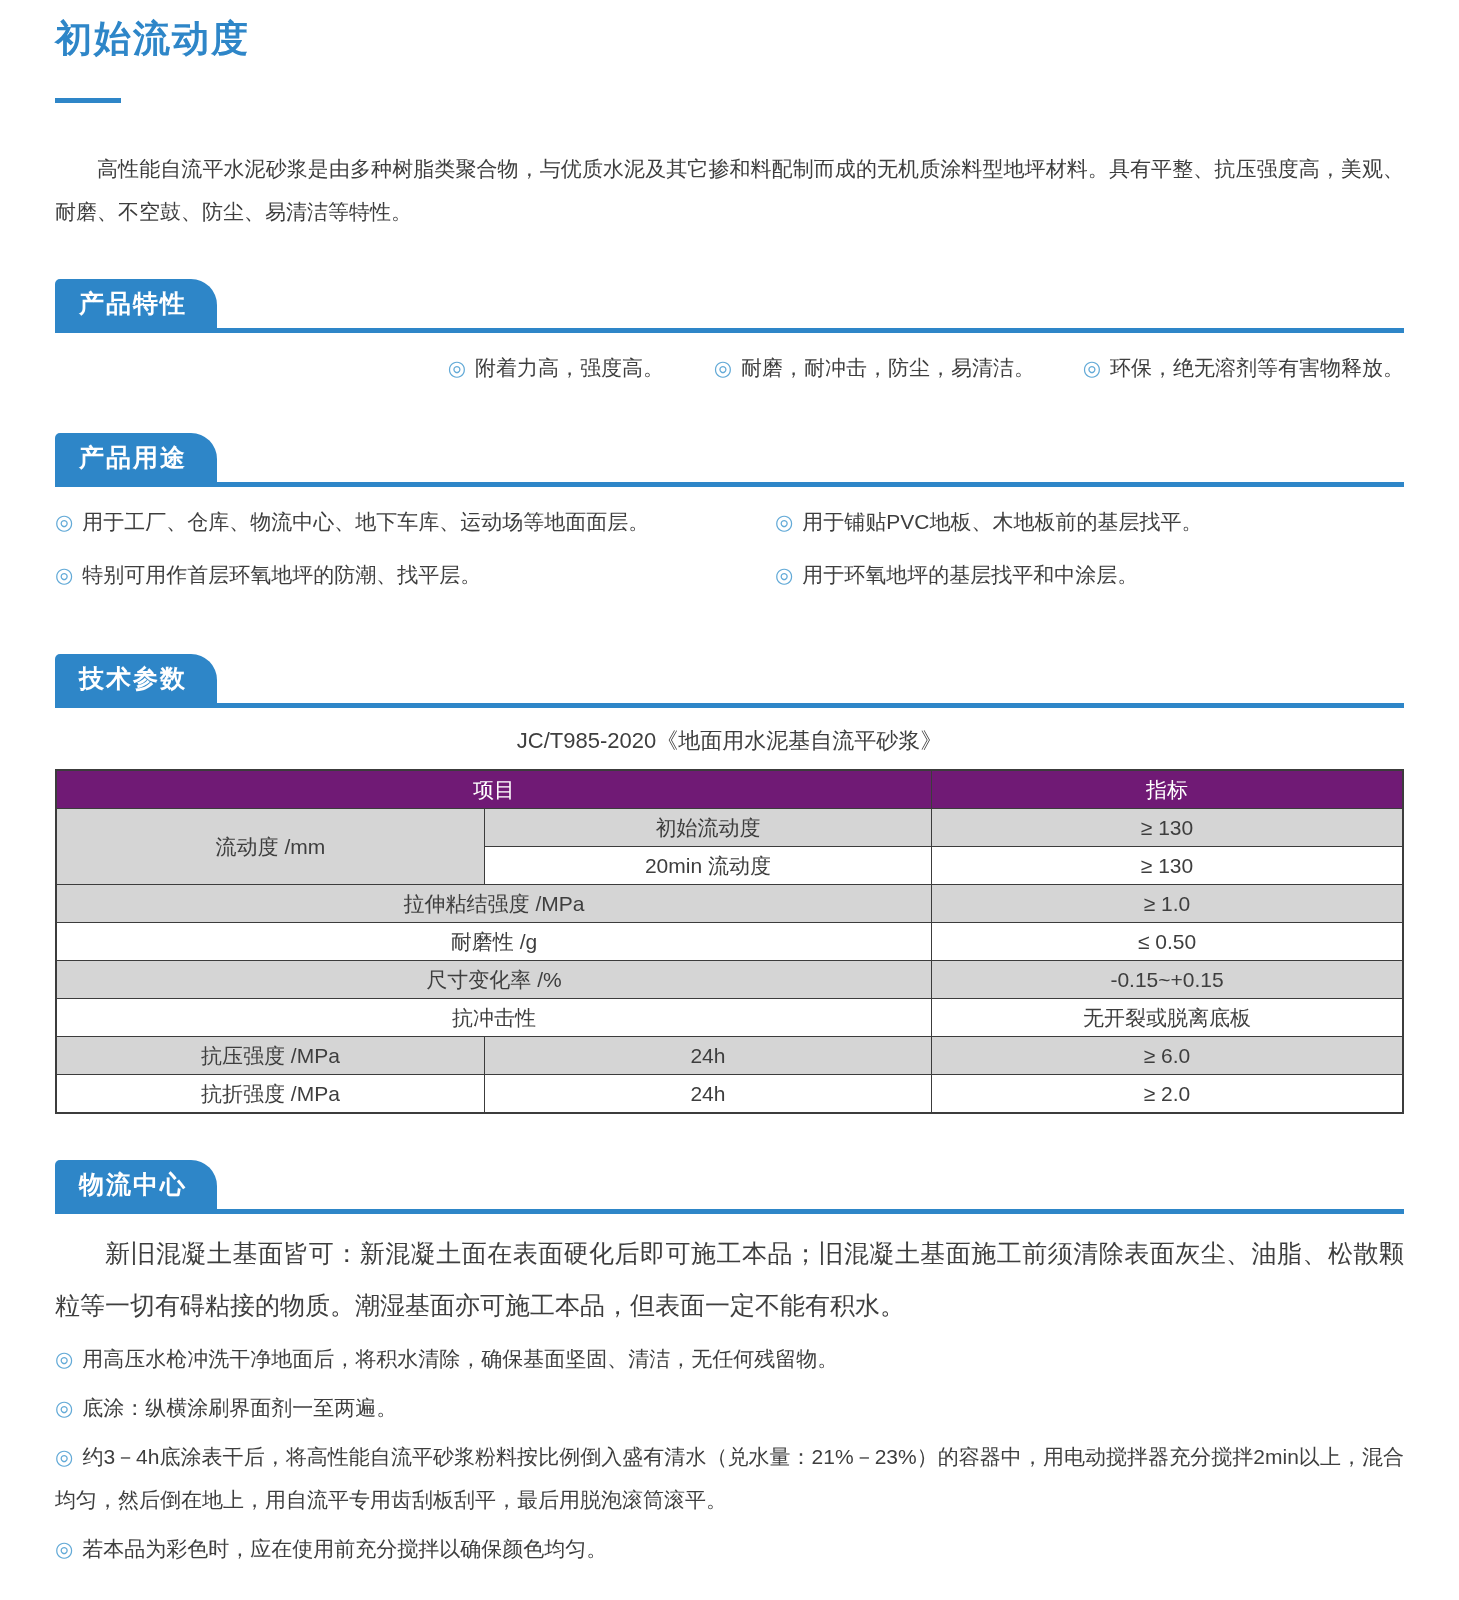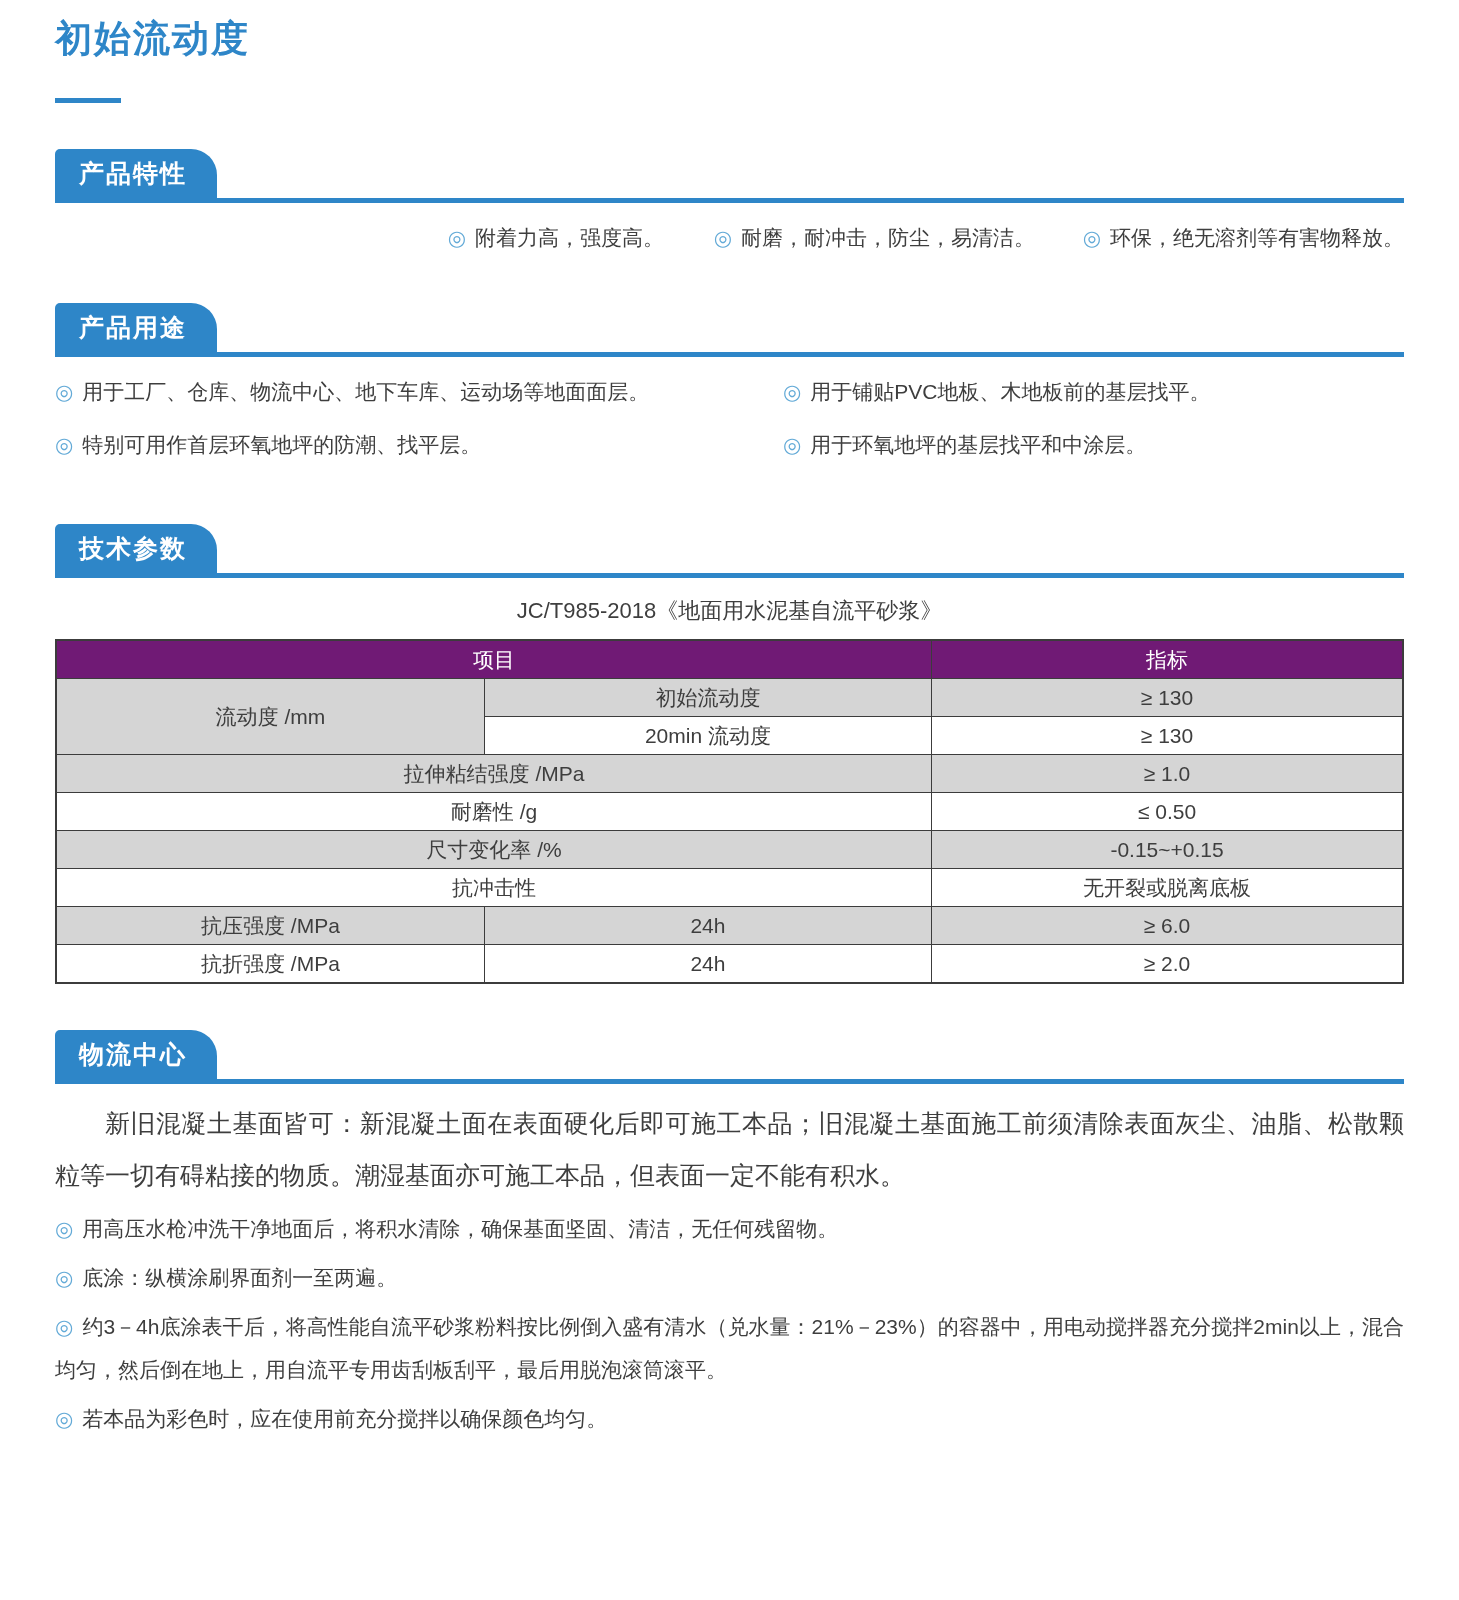--- a/index.html
+++ b/index.html
@@ -18,21 +18,21 @@
            letter-spacing:2px;vertical-align:bottom;}
   .sec-bar{height:5px;background:#2E86C8;margin-top:-1px;}
 
   .bullet-line{font-size:21px;line-height:1.8;color:#3e3e3e;margin:0;}
   .dot{color:#63AAD7;margin-right:9px;font-size:21px;}
 
   .feat-row{display:flex;margin-top:16px;justify-content:flex-end;}
   .feat-row .fi1{width:266px;}
   .feat-row .fi2{width:369px;}
 
-  .uses-grid{display:grid;grid-template-columns:712px 1fr;margin-top:16px;column-gap:16px;}
+  .uses-grid{display:grid;grid-template-columns:712px 1fr;margin-top:16px;column-gap:8px;}
   .uses-col .bullet-line{margin-bottom:15px;}
 
   .tbl-caption{text-align:center;font-size:22px;color:#3e3e3e;margin:18px 0 13px 0;}
   table.spec{width:100%;border-collapse:collapse;table-layout:fixed;border:2px solid #3c3c3c;}
   table.spec th, table.spec td{border:1.8px solid #3c3c3c;text-align:center;font-size:21px;
            padding:4px 8px;height:29px;color:#3e3e3e;overflow:hidden;}
   table.spec th{background:#701a75;color:#ffffff;font-weight:normal;}
   table.spec .gray{background:#D5D5D5;}
   col.c1{width:31.8%;} col.c2{width:33.2%;} col.c3{width:35%;}
 
@@ -40,20 +40,21 @@
   .proc-item{font-size:21px;line-height:2.05;text-align:justify;margin:6px 0 0 0;color:#3e3e3e;}
 </style>
 </head>
 <body>
 
 <div class="page">
 
   <h1 class="doc-title">初始流动度</h1>
   <div class="title-rule"></div>
 
+  <p class="intro">高性能自流平水泥砂浆是由多种树脂类聚合物，与优质水泥及其它掺和料配制而成的无机质涂料型地坪材料。具有平整、抗压强度高，美观、耐磨、不空鼓、防尘、易清洁等特性。</p>
 
   <div class="section">
     <div class="sec-head">
       <div class="sec-tab">产品特性</div>
       <div class="sec-bar"></div>
     </div>
     <div class="feat-row">
       <p class="bullet-line fi1"><span class="dot">◎</span><span>附着力高，强度高。</span></p>
       <p class="bullet-line fi2"><span class="dot">◎</span><span>耐磨，耐冲击，防尘，易清洁。</span></p>
       <p class="bullet-line"><span class="dot">◎</span><span>环保，绝无溶剂等有害物释放。</span></p>
@@ -75,21 +76,21 @@
         <p class="bullet-line"><span class="dot">◎</span><span>用于环氧地坪的基层找平和中涂层。</span></p>
       </div>
     </div>
   </div>
 
   <div class="section">
     <div class="sec-head">
       <div class="sec-tab">技术参数</div>
       <div class="sec-bar"></div>
     </div>
-    <p class="tbl-caption">JC/T985-2018《地面用水泥基自流平砂浆》</p>
+    <p class="tbl-caption">JC/T985-2020《地面用水泥基自流平砂浆》</p>
 
     <table class="spec">
       <colgroup>
           <col class="c1">
           <col class="c2">
           <col class="c3">
         </colgroup>
       <tbody>
           <tr>
         <th colspan="2">项目</th>

